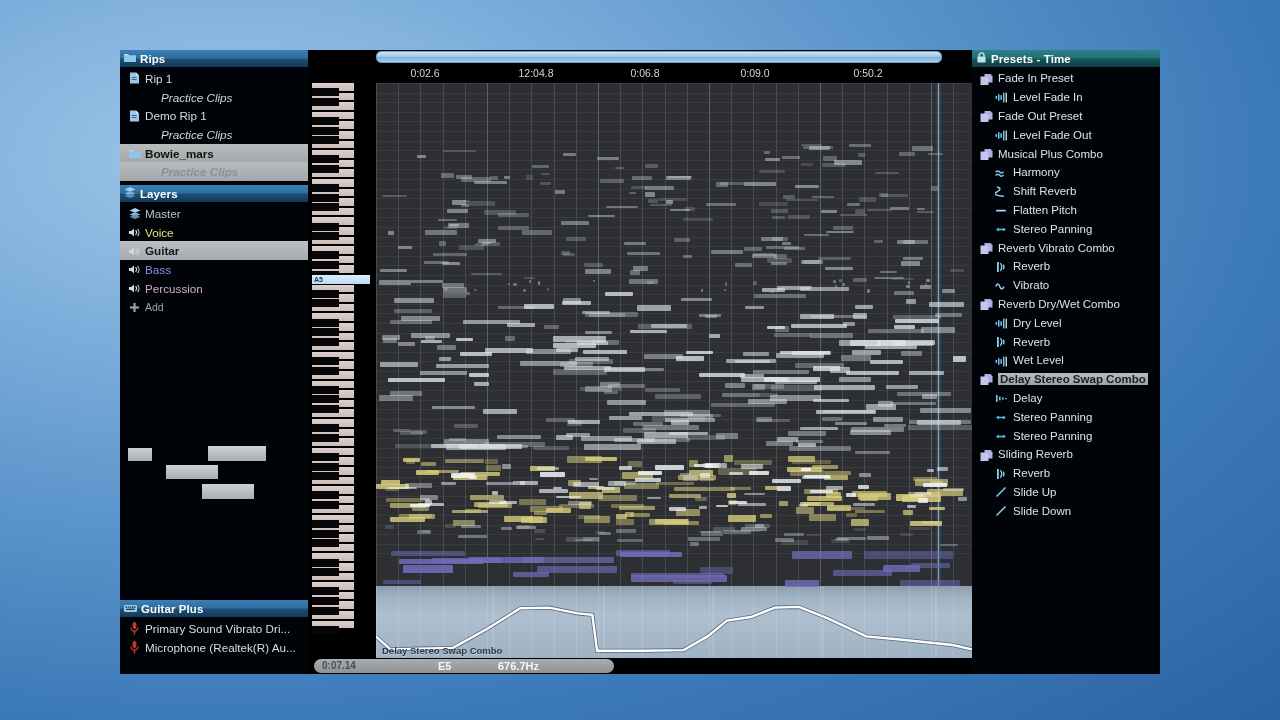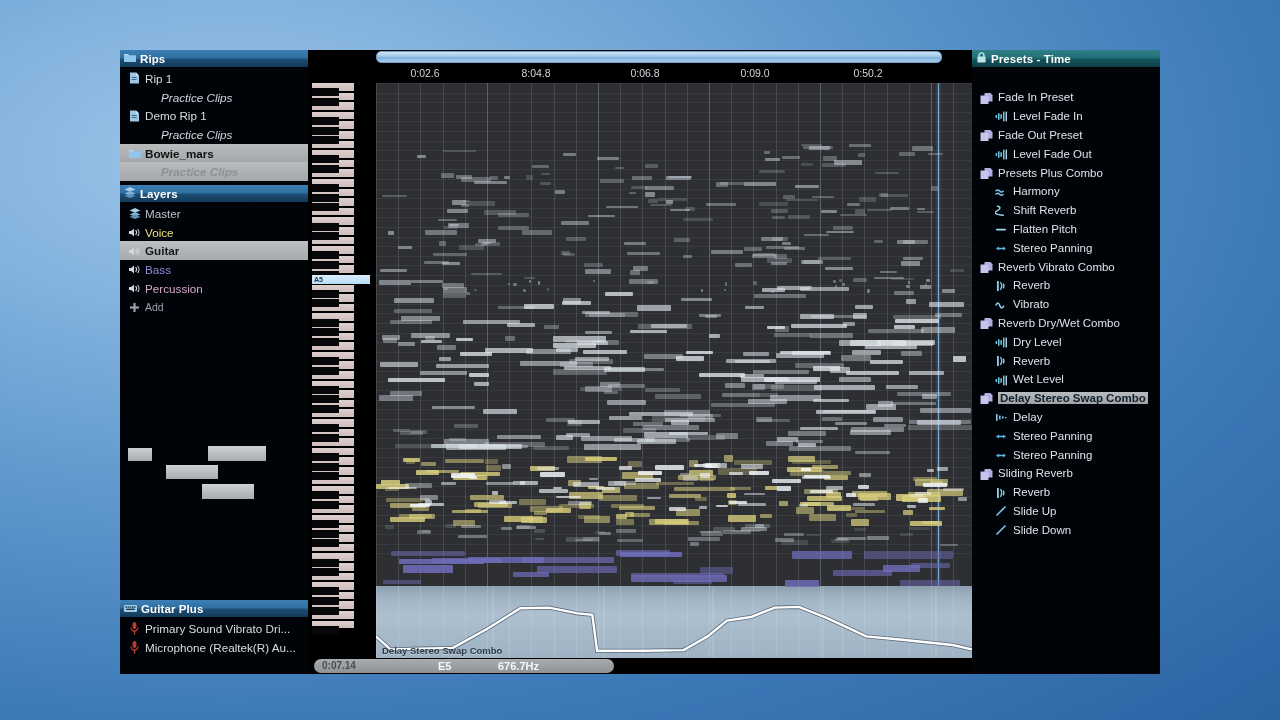--- a/index.html
+++ b/index.html
@@ -81,21 +81,21 @@
   #status-field {
     position:absolute; left:6px; top:1px; width:300px; height:14px; border-radius:7px;
     background: linear-gradient(180deg,#a9adb0 0%,#8e9294 100%); overflow:hidden;
   }
   #status-field span { position:absolute; top:0; font-size:10px; line-height:14px; color:#4a4e50; font-weight:bold; }
   #status-note { position:absolute; left:130px; top:0; font-size:11px; line-height:16px; color:#f2f6fa; font-weight:bold; }
   #status-hz { position:absolute; left:190px; top:0; font-size:11px; line-height:16px; color:#f2f6fa; font-weight:bold; }
 
   
   #right { width: 188px; height: 624px; background:#000409; }
-  #preset-list { background:#000409; padding-top:2px;margin-top:19px; }
+  #preset-list { background:#000409; padding-top:2px; }
   .prow { height:18.8px; display:flex; align-items:center; gap:5px; padding-left:7px;
           font-size:11.5px; color:#dde3e9; white-space:nowrap; position:relative; }
   .prow.lvl2 { padding-left:22px; }
   .prow.selrow { }
   .prow.selrow .lbl { background: linear-gradient(180deg,#b7bbbd 0%,#9fa3a5 100%); color:#11202c; font-weight:bold; padding:0 2px; }
   
   .ghost-box { position:absolute; background: linear-gradient(180deg,#cdd1d3 0%,#a9adaf 100%); z-index:9; }
 </style>
 </head>
 <body>
@@ -259,21 +259,21 @@
   </div>
 
   <div id="center">
 
     <div id="scroll-top">
       <div id="scroll-thumb"></div>
     </div>
 
     <div id="ruler">
         <span class="tick" style="left: 117px;">0:02.6</span>
-        <span class="tick" style="left: 228px;">8:04.8</span>
+        <span class="tick" style="left: 228px;">12:04.8</span>
         <span class="tick" style="left: 337px;">0:06.8</span>
         <span class="tick" style="left: 447px;">0:09.0</span>
         <span class="tick" style="left: 560px;">0:50.2</span>
       </div>
 
     <div id="editor-wrap">
       <div id="piano">
         <div id="hi-key" style="top: 192px;">A5</div>
       <div class="wkey" style="top: 0px; height: 8.6px;"></div>
           <div class="bkey" style="top: 5.28px; height: 7.872px;"></div>
@@ -1154,21 +1154,21 @@
               </g>
               <rect x="10.6" y="0.6" width="1.3" height="9.8" fill="#cfe6f2"></rect>
             </svg></span>
           <span class="lbl">Level Fade Out</span>
         </div>
         <div class="prow">
           <span class="ic" style="width: 14px; flex: 0 0 14px; text-align: center;"><svg class="ico" width="13" height="11" viewBox="0 0 13 11">
               <path d="M4.5 0h6l2 2.2v6.4h-8z" fill="#b3aee0"></path>
               <path d="M.5 2.4h6l2 2.2v6.4h-8z" fill="#c9c4ee"></path>
             </svg></span>
-          <span class="lbl">Presets Plus Combo</span>
+          <span class="lbl">Musical Plus Combo</span>
         </div>
         <div class="prow lvl2">
           <span class="ic" style="width: 14px; flex: 0 0 14px; text-align: center;"><svg class="ico" width="13" height="11" viewBox="0 0 13 11">
               <path d="M.6 4.2q2-2.4 4-.2t4-.2" fill="none" stroke="#7fc7e8" stroke-width="1.5"></path>
               <path d="M.6 7.4q2-2.4 4-.2t4-.2" fill="none" stroke="#7fc7e8" stroke-width="1.5"></path>
             </svg></span>
           <span class="lbl">Harmony</span>
         </div>
         <div class="prow lvl2">
           <span class="ic" style="width: 14px; flex: 0 0 14px; text-align: center;"><svg class="ico" width="13" height="12" viewBox="0 0 13 12">

